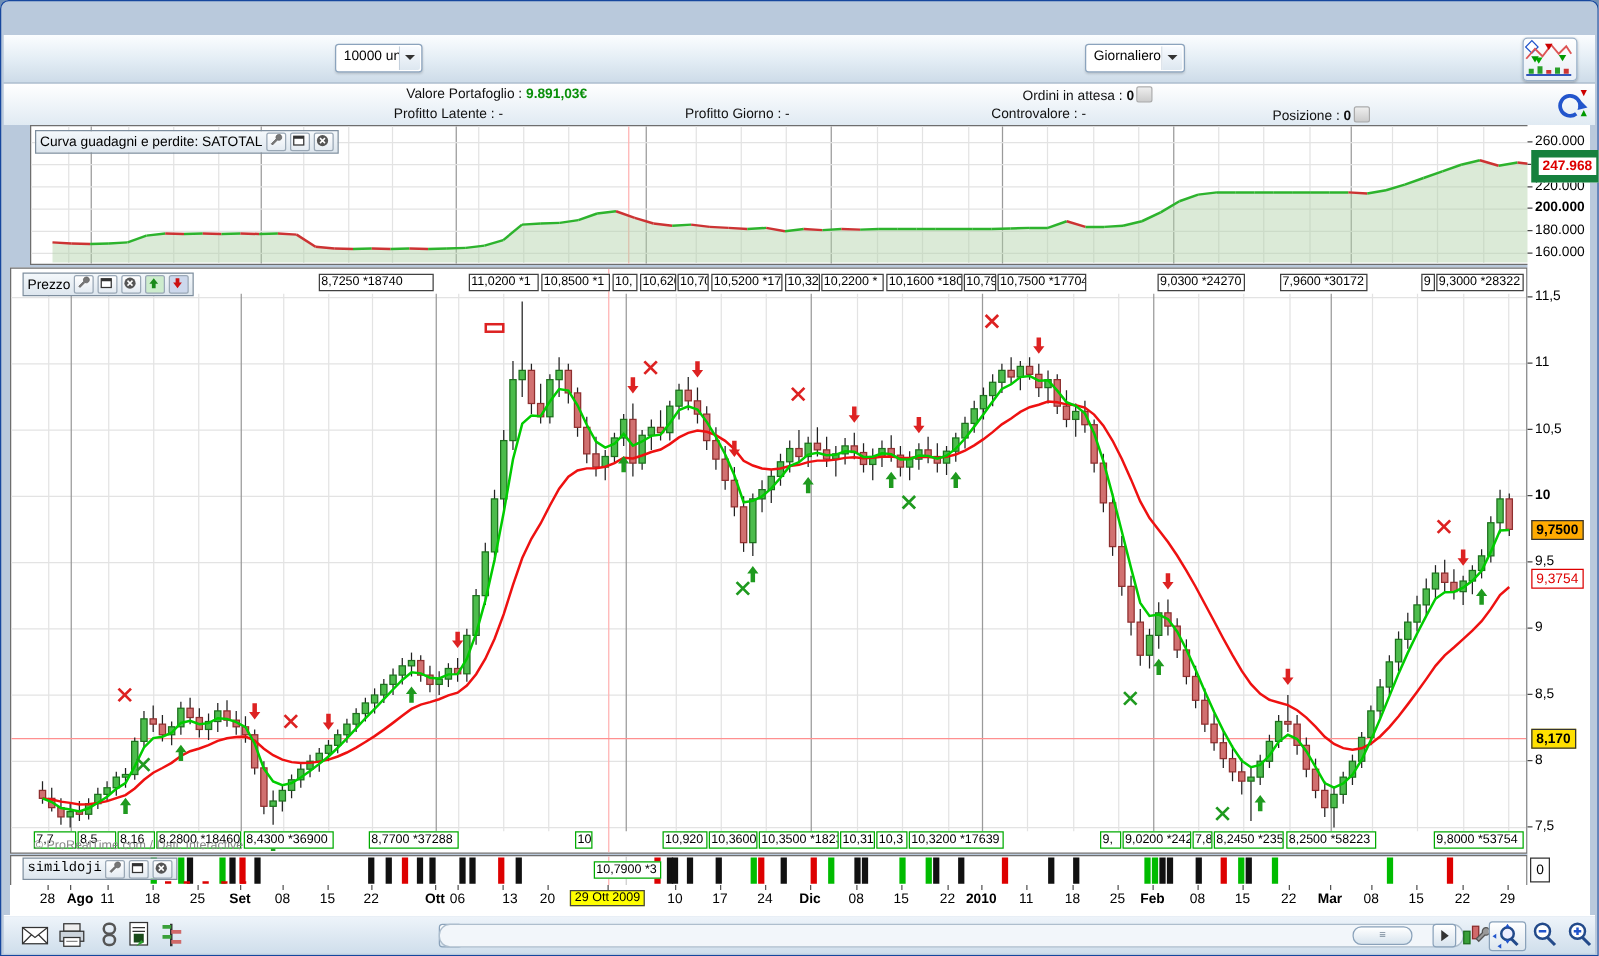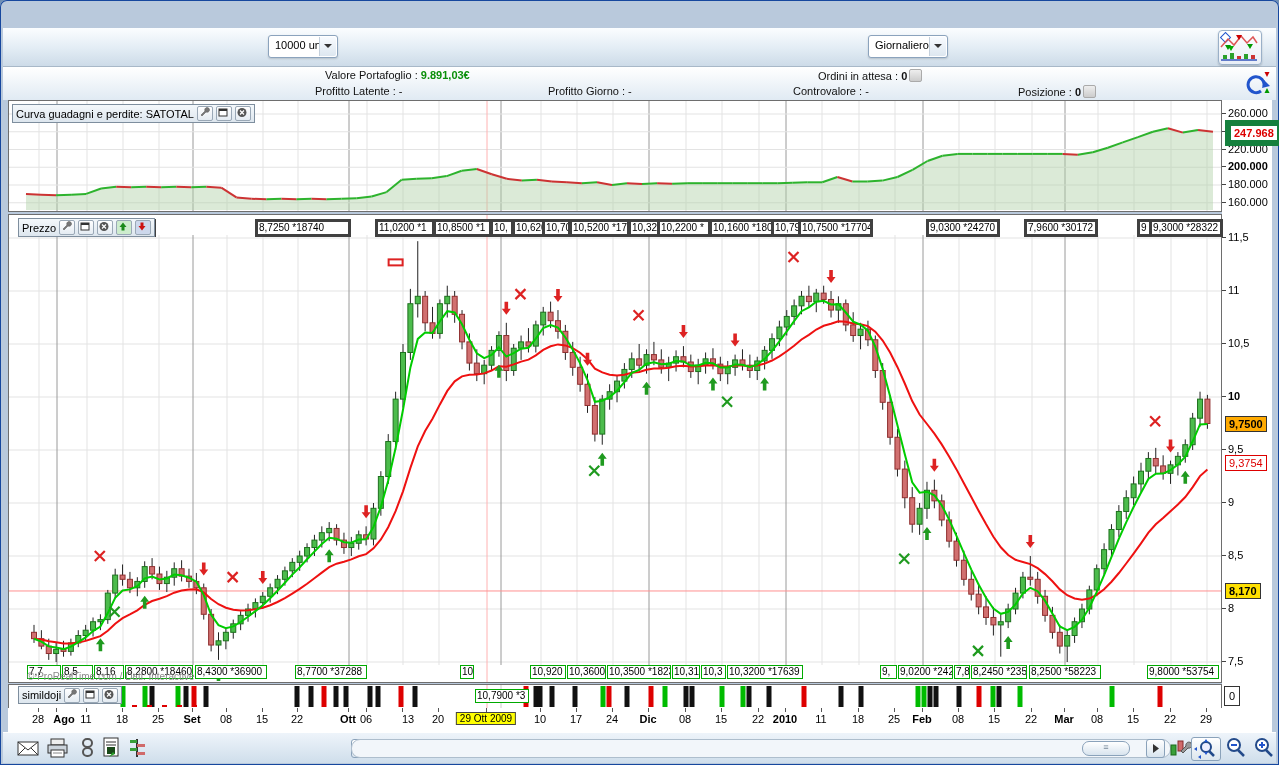--- a/index.html
+++ b/index.html
@@ -31,32 +31,32 @@
   
   #infobar{position:absolute;left:3px;top:67px;width:1273px;height:33px;
     background:linear-gradient(#ffffff,#e0eaf3);font-size:11px;color:#111;}
   .info-item{position:absolute;white-space:nowrap;}
   .green-val{color:#0a8f0a;font-weight:bold;}
   .bold-val{font-weight:bold;}
   .mini-doc{display:inline-block;width:11px;height:11px;vertical-align:-2px;margin-left:2px;
     background:linear-gradient(#eee,#ccc);border:1px solid #aaa;border-radius:2px;}
   
   .panel-plot{position:absolute;background:#fff;border:1px solid #6e6e6e;}
-  #equity-plot{left:8px;top:100px;width:1212px;height:110px;}
+  #equity-plot{left:24px;top:100px;width:1212px;height:110px;}
   #price-plot{left:8px;top:214px;width:1212px;height:467px;}
-  #simil-plot{left:8px;top:684px;width:1212px;height:23px;}
+  #simil-plot{left:8px;top:684px;width:1212px;height:23px;font-family:Liberation Mono, monospace;}
   #axis-col{position:absolute;left:1222px;top:100px;width:50px;height:632px;background:#fff;}
   #xaxis-row{position:absolute;left:8px;top:708px;width:1264px;height:24px;background:#fff;font-size:11px;}
   .float-head{position:absolute;display:flex;align-items:center;gap:3px;height:17px;
     background:linear-gradient(#f4f8fb,#dde6ee);border:1px solid #7e8e9e;padding:0 3px;font-size:11px;z-index:30;}
   .head-btn{width:14px;height:13px;border:1px solid #9aa8b6;border-radius:2px;background:linear-gradient(#fff,#e4ebf2);
     position:relative;}
   .trade-label{position:absolute;height:12px;line-height:12px;background:#fff;font-size:10px;
     padding:0 1px;overflow:hidden;white-space:nowrap;z-index:20;}
-  .sell-label{border:3px solid #404040;}
+  .sell-label{border:1px solid #404040;}
   .buy-label{border:1px solid #00aa00;}
   .axis-label{position:absolute;left:6px;font-size:11px;color:#000;white-space:nowrap;}
   .axis-label:before{content:"";position:absolute;left:-6px;top:6px;width:4px;height:1px;background:#444;}
   .axis-box{position:absolute;left:3px;font-size:11px;font-weight:bold;padding:0 3px;height:14px;line-height:14px;z-index:5;}
   #watermark{position:absolute;left:18px;top:456px;font-size:10px;color:#8a8a8a;z-index:25;}
   .xtick{position:absolute;top:5px;transform:translateX(-50%);white-space:nowrap;}
   .xtick.m{font-weight:bold;}
   .xtick.h{background:#ffff00;border:1px solid #444;padding:0 3px;font-size:10px;top:4px;}
   #simil-zero{position:absolute;left:1224px;top:686px;width:14px;height:18px;background:#fff;border:1px solid #333;
     font-size:11px;text-align:center;line-height:18px;z-index:6;}

